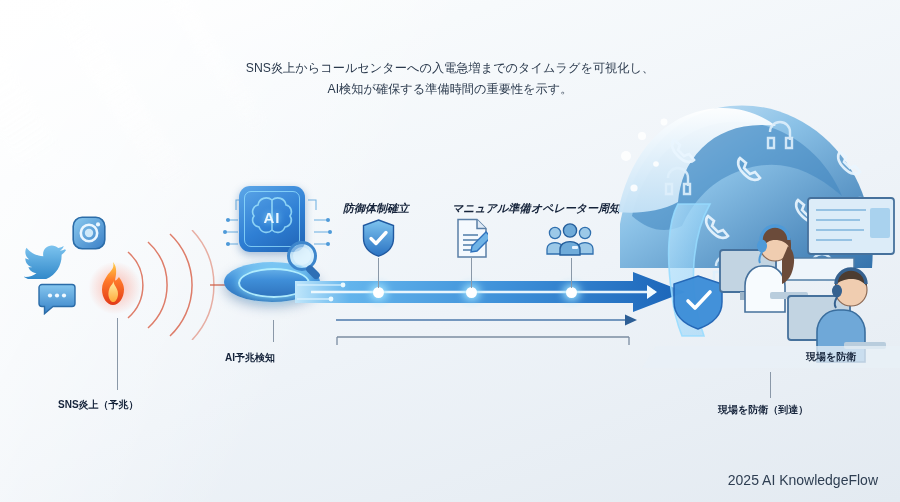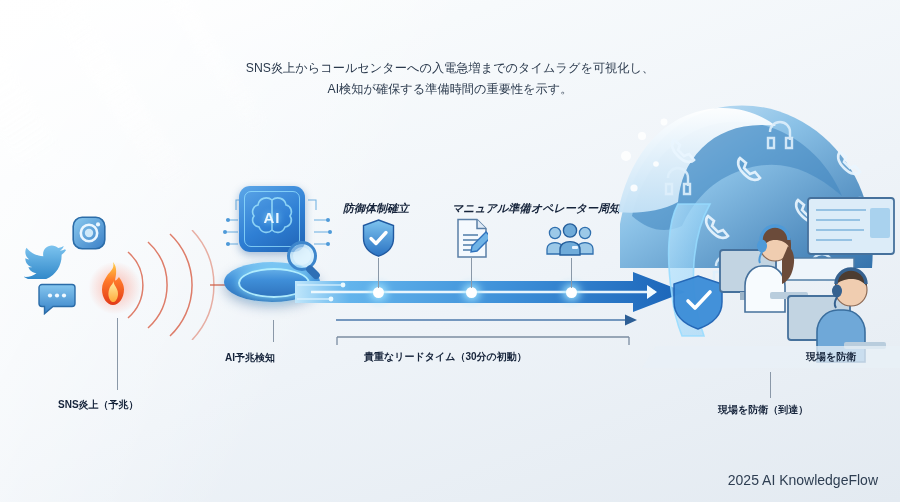--- a/index.html
+++ b/index.html
@@ -278,21 +278,20 @@
     <path d="M290 6.5 l12 5.5 l-12 5.5 z" fill="#2d5e95"></path>
   </svg>
 
   <svg class="bracket" viewBox="0 0 294 10">
     <g stroke="#7b8da1" stroke-width="1.3" fill="none">
       <line x1="1" y1="1" x2="293" y2="1"></line>
       <line x1="1" y1="1" x2="1" y2="9"></line>
         <line x1="293" y1="1" x2="293" y2="9"></line>
     </g>
   </svg>
-  <div class="lbl lbl-md" style="left:364px;top:350px;">貴重なリードタイム（30分の初動）</div>
 
   <svg class="scene" viewBox="0 0 288 272">
     <defs>
       <linearGradient id="wv1" x1="0" y1="0" x2="1" y2="1">
         <stop offset="0" stop-color="#dceefb"></stop>
           <stop offset="40%" stop-color="#86bfe6"></stop>
         <stop offset="100%" stop-color="#2b6ca8"></stop>
         </linearGradient>
       <linearGradient id="wv2" x1="0" y1="0" x2="0" y2="1">
         <stop offset="0" stop-color="#ffffff"></stop>

